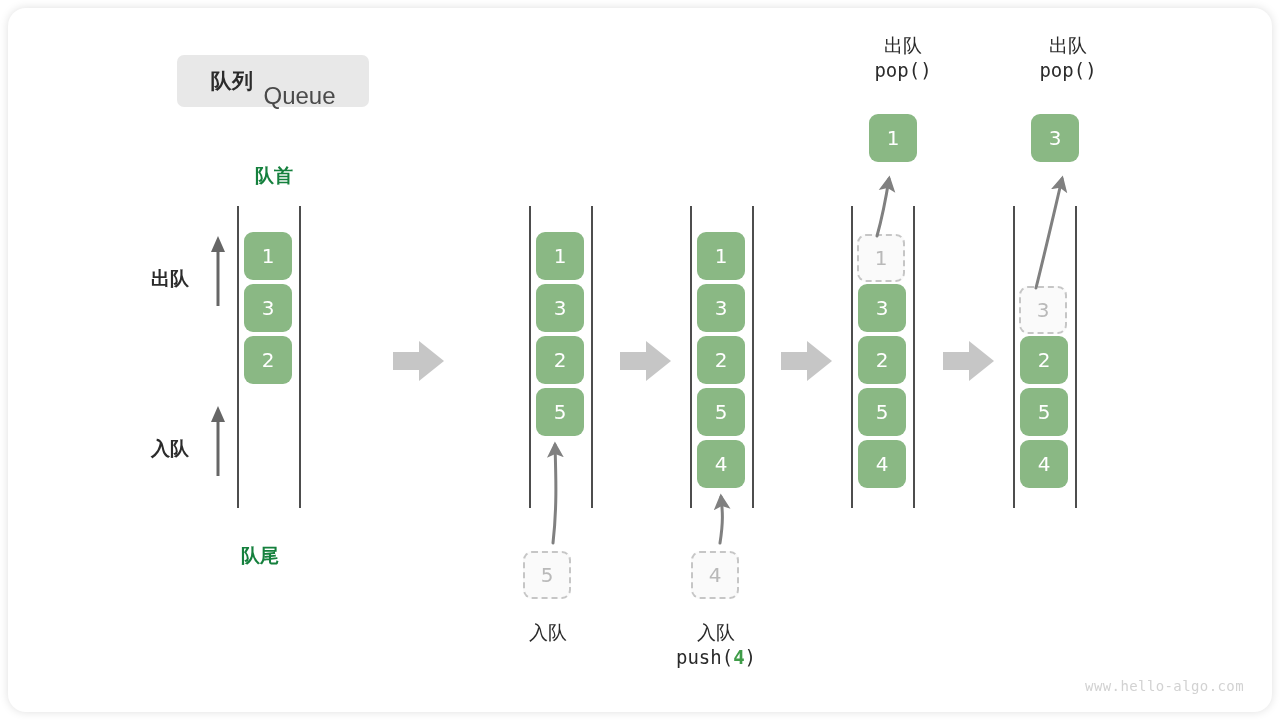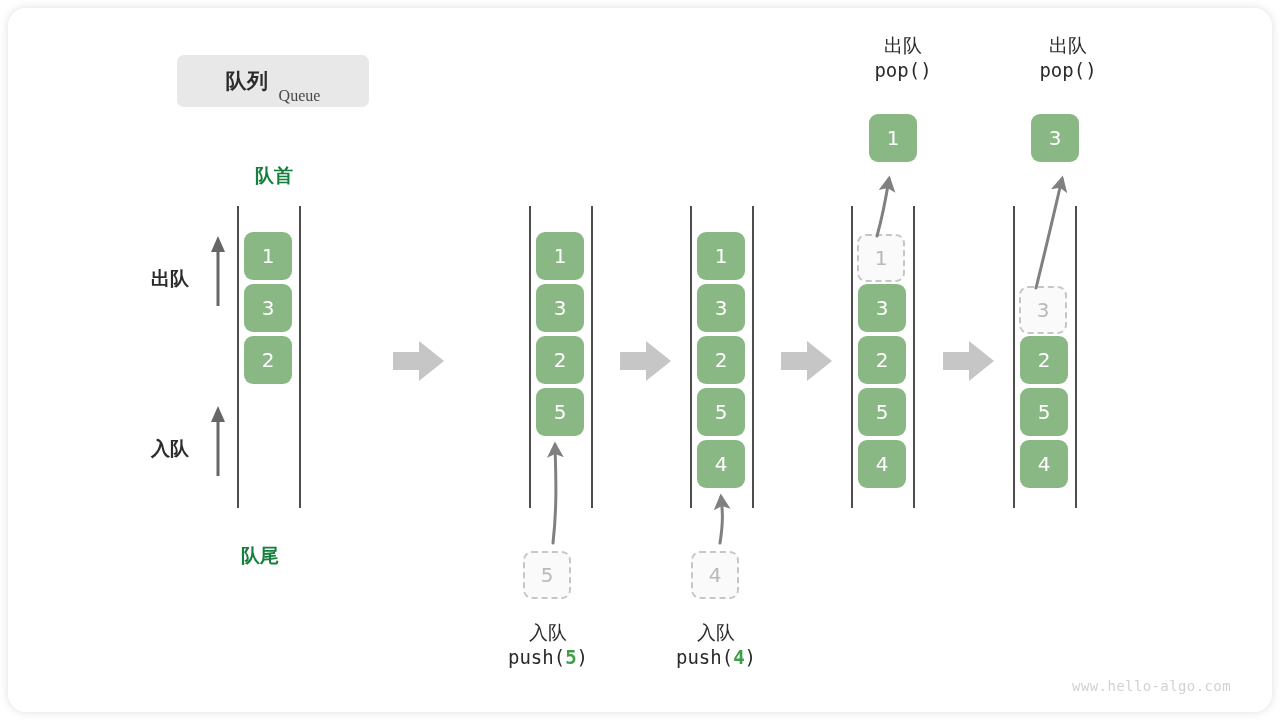--- a/index.html
+++ b/index.html
@@ -37,22 +37,22 @@
     justify-content: center;
     gap: 10px;
   }
   #title-badge .cn {
     font-size: 21px;
     font-weight: bold;
     color: #2b2b2b;
     letter-spacing: 0.5px;
   }
   #title-badge .en {
-    font-family: Liberation Serif, serif;
-    font-size: 16px;
+    font-family: Liberation Sans, sans-serif;
+    font-size: 24px;
     color: #4a4a4a;
     margin-top: 30px;
   }
 
   
   .rail {
     width: 2px;
     background: #4d4d4d;
   }
 
@@ -108,21 +108,21 @@
   }
   .caption .code {
     font-size: 19px;
     color: #2b2b2b;
     font-family: "DejaVu Sans Mono", "Liberation Mono", monospace;
     text-align: center;
   }
   .caption .code .arg { color: #3f9c48; font-weight: bold; }
 
   #watermark {
-    right: 41px;
+    right: 28px;
     bottom: 18px;
     font-family: "DejaVu Sans Mono", "Liberation Mono", monospace;
     font-size: 14px;
     color: #d2d2d2;
     letter-spacing: 0.4px;
   }
 
   svg.overlay {
     position: absolute;
     left: 0; top: 0;
@@ -158,21 +158,20 @@
 
   <div class="abs box" style="left:528px; top:224px;">1</div>
   <div class="abs box" style="left:528px; top:276px;">3</div>
   <div class="abs box" style="left:528px; top:328px;">2</div>
   <div class="abs box" style="left:528px; top:380px;">5</div>
 
   <div class="abs box ghost" style="left:515px; top:543px;">5</div>
 
   <div class="abs caption" style="left:450px; top:612px; width:180px;">
     <div class="cn">入队</div>
-    <div class="code"><span>push(</span><span class="arg">5</span><span>)</span></div>
   </div>
 
   <div class="abs rail" style="left:682px; top:198px; height:302px;"></div>
   <div class="abs rail" style="left:744px; top:198px; height:302px;"></div>
 
   <div class="abs box" style="left:689px; top:224px;">1</div>
   <div class="abs box" style="left:689px; top:276px;">3</div>
   <div class="abs box" style="left:689px; top:328px;">2</div>
   <div class="abs box" style="left:689px; top:380px;">5</div>
   <div class="abs box" style="left:689px; top:432px;">4</div>

